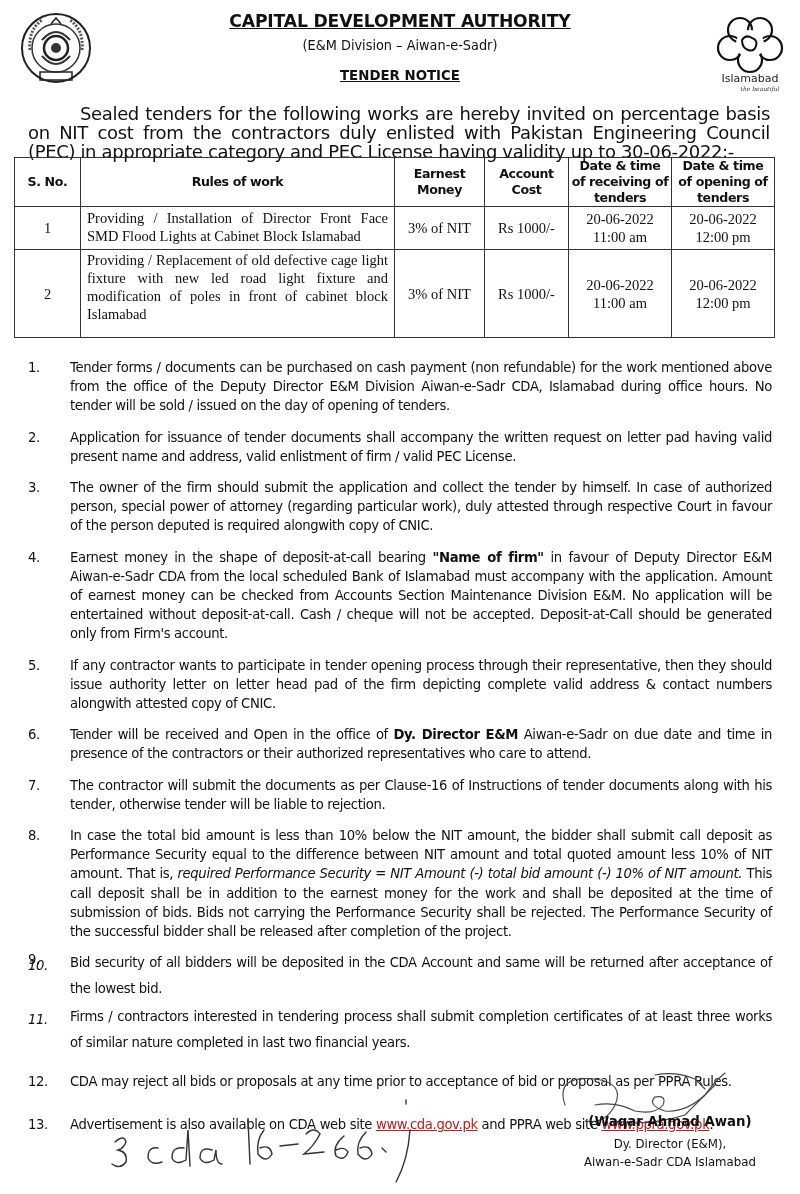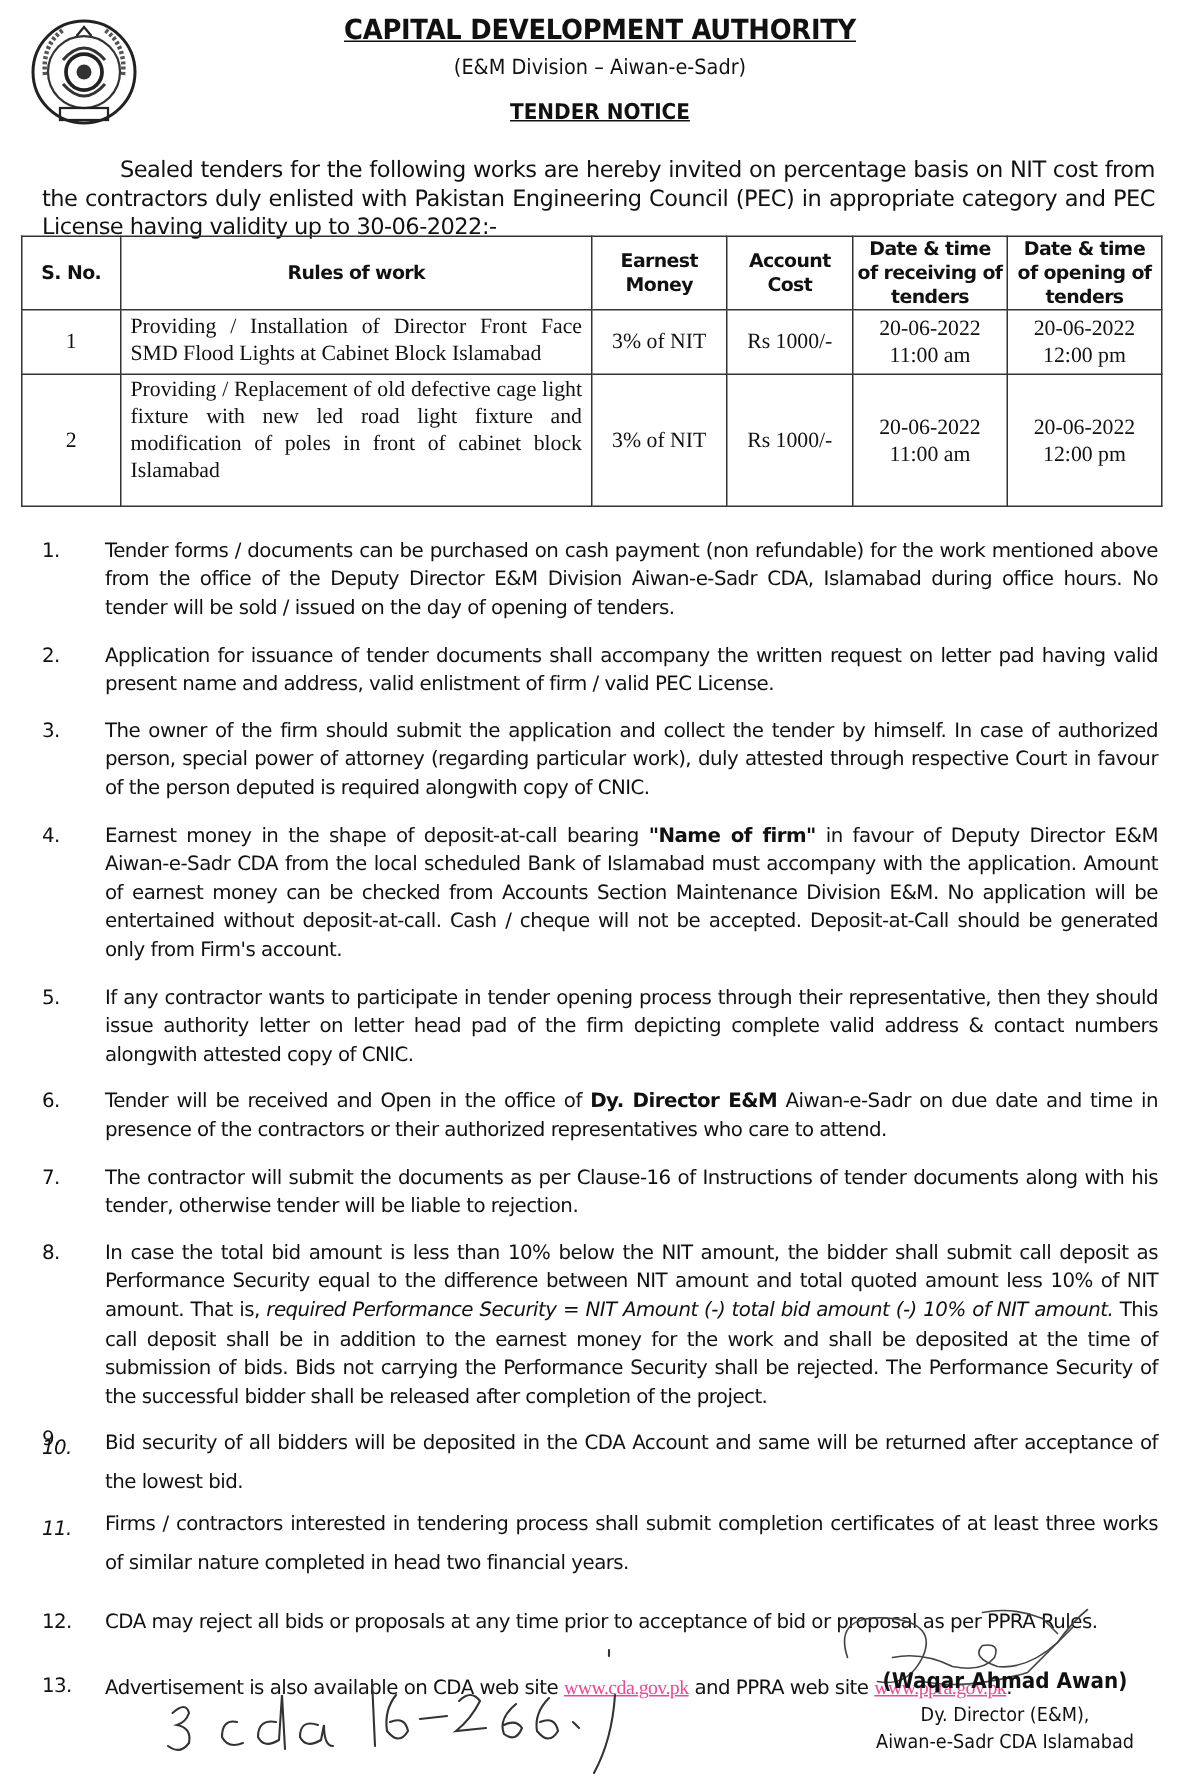--- a/index.html
+++ b/index.html
@@ -22,21 +22,21 @@
     font-family: "DejaVu Sans", sans-serif; font-size: 14px; transform: scaleX(0.92);
   }
   .hdr-notice {
     position: absolute; left: 0; top: 67px; width: 800px; text-align: center;
     font-family: "DejaVu Sans", sans-serif; font-weight: bold; font-size: 14.5px;
     text-decoration: underline; transform: scaleX(0.92);
   }
 
   .intro {
     position: absolute; left: 28px; top: 104px; width: 742px;
-    font-family: "DejaVu Sans", sans-serif; font-size: 15px; line-height: 19px;
+    font-family: "DejaVu Sans", sans-serif; font-size: 18px; line-height: 19px;
     text-align: justify; text-indent: 52px; letter-spacing: -0.35px;
   }
 
   
   table.tender {
     position: absolute; left: 14px; top: 157px; width: 760px;
     border-collapse: collapse; table-layout: fixed;
   }
   table.tender th, table.tender td { border: 1px solid #333; }
   table.tender th {
@@ -61,21 +61,21 @@
   }
   .clause { position: relative; padding-left: 42px; text-align: justify; }
   .clause .num { position: absolute; left: 0; top: 0; }
   .c1 { } .c2 { margin-top: 12px; } .c3 { margin-top: 12px; } .c4 { margin-top: 12px; }
   .c5 { margin-top: 12px; } .c6 { margin-top: 12px; } .c7 { margin-top: 12px; }
   .c8 { margin-top: 12px; } .c9 { margin-top: 9px; } .c10 { margin-top: 6px; line-height: 26px; }
   .c11 { margin-top: 2px; line-height: 26px; } .c12 { margin-top: 16px; } .c13 { margin-top: 24px; }
   .c10 .num, .c11 .num { top: 3px; font-style: italic; }
   .bold { font-weight: bold; }
   .ital { font-style: italic; }
-  .link { text-decoration: underline; color: #ec4899; font-family: Liberation Serif, serif; }
+  .link { text-decoration: underline; color: #b91c1c; }
 
   
   .sig-scribble { position: absolute; left: 555px; top: 1065px; width: 180px; height: 80px; }
   .sig-name {
     position: absolute; left: 570px; top: 1113px; width: 200px; text-align: center;
     font-family: "DejaVu Sans", sans-serif; font-weight: bold; font-size: 14.5px;
     transform: scaleX(0.92);
   }
   .sig-desig {
     position: absolute; left: 560px; top: 1135px; width: 220px; text-align: center;
@@ -99,20 +99,35 @@
     <path d="M33 14 L38 8 L43 14" fill="none" stroke="#222" stroke-width="1.5"></path>
     <rect x="22" y="62" width="32" height="8" fill="none" stroke="#222" stroke-width="1.5"></rect>
     <path d="M12 40 Q10 20 24 10" fill="none" stroke="#555" stroke-width="3" stroke-dasharray="2 1.5"></path>
     <path d="M64 40 Q66 20 52 10" fill="none" stroke="#555" stroke-width="3" stroke-dasharray="2 1.5"></path>
   </svg>
 
   <div class="hdr-title">CAPITAL DEVELOPMENT AUTHORITY</div>
   <div class="hdr-sub">(E&amp;M Division – Aiwan-e-Sadr)</div>
   <div class="hdr-notice">TENDER NOTICE</div>
 
+  <div class="logo-right">
+    <svg viewBox="0 0 84 84" width="84" height="84">
+      <g fill="none" stroke="#111" stroke-width="2.2">
+        <circle cx="32" cy="20" r="12"></circle>
+        <circle cx="52" cy="20" r="12"></circle>
+        <circle cx="62" cy="38" r="12"></circle>
+        <circle cx="22" cy="38" r="12"></circle>
+        <circle cx="42" cy="50" r="12"></circle>
+      </g>
+      <circle cx="42" cy="34" r="14" fill="#fff"></circle>
+      <path d="M34 30 Q38 24 44 28 Q50 30 48 36 Q46 42 40 40 Q34 38 34 30 Z" fill="none" stroke="#111" stroke-width="2"></path>
+      <text x="42" y="72" text-anchor="middle" font-family="DejaVu Sans, sans-serif" font-size="11" fill="#222">Islamabad</text>
+      <text x="52" y="81" text-anchor="middle" font-family="DejaVu Serif, serif" font-style="italic" font-size="6" fill="#333">the beautiful</text>
+    </svg>
+  </div>
 
   <div class="intro">Sealed tenders for the following works are hereby invited on percentage basis on NIT cost from the contractors duly enlisted with Pakistan Engineering Council (PEC) in appropriate category and PEC License having validity up to 30-06-2022:-</div>
 
   <table class="tender">
     <colgroup>
       <col style="width:66px">
         <col style="width:314px">
         <col style="width:90px">
       <col style="width:84px">
         <col style="width:103px">
@@ -195,21 +210,21 @@
     </div>
     <div class="clause c9">
       <span class="num">9.</span>
     </div>
     <div class="clause c10">
       <span class="num">10.</span>
       <span>Bid security of all bidders will be deposited in the CDA Account and same will be returned after acceptance of the lowest bid.</span>
     </div>
     <div class="clause c11">
       <span class="num">11.</span>
-      <span>Firms / contractors interested in tendering process shall submit completion certificates of at least three works of similar nature completed in head two financial years.</span>
+      <span>Firms / contractors interested in tendering process shall submit completion certificates of at least three works of similar nature completed in last two financial years.</span>
     </div>
     <div class="clause c12">
       <span class="num">12.</span>
       <span>CDA may reject all bids or proposals at any time prior to acceptance of bid or proposal as per PPRA Rules.</span>
     </div>
     <div class="clause c13">
       <span class="num">13.</span>
       <span>Advertisement is also available on CDA web site </span><span class="link">www.cda.gov.pk</span><span> and PPRA web site </span><span class="link">www.ppra.gov.pk</span><span>.</span>
     </div>
   </div>

